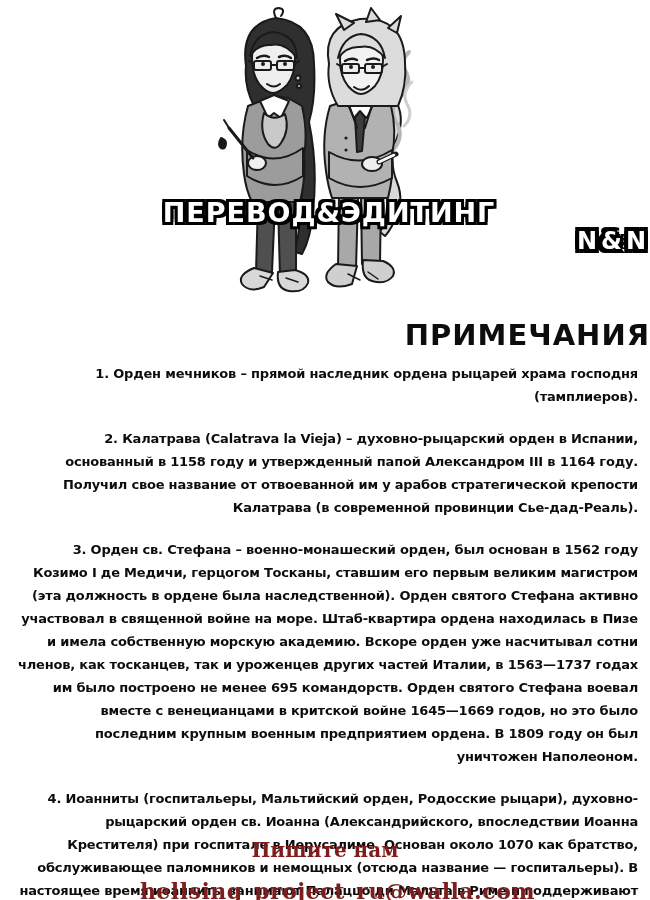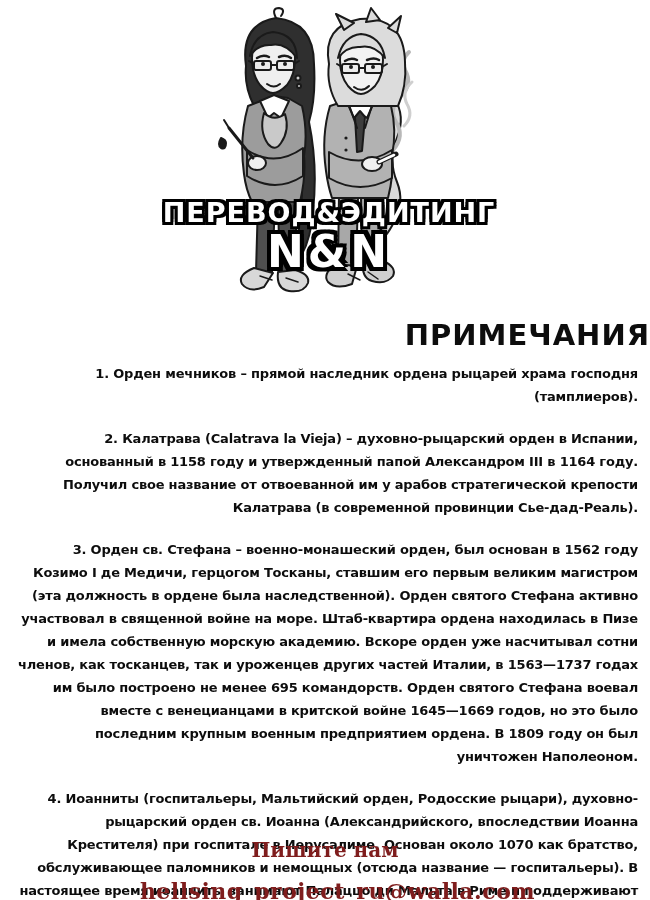--- a/index.html
+++ b/index.html
@@ -35,29 +35,30 @@
     font-size: 27px;
     font-weight: bold;
     letter-spacing: 1px;
     color: #ffffff;
     text-shadow:
       -3px -3px 0 #000, 3px -3px 0 #000, -3px 3px 0 #000, 3px 3px 0 #000,
       -3px 0 0 #000, 3px 0 0 #000, 0 -3px 0 #000, 0 3px 0 #000,
       -2px -2px 0 #000, 2px -2px 0 #000, -2px 2px 0 #000, 2px 2px 0 #000;
   }
   .logo-line2 {
-    font-size: 44px;
+    font-size: 24px;
     font-weight: bold;
     letter-spacing: 4px;
     color: #ffffff;
     margin-top: 2px;
     text-shadow:
       -4px -4px 0 #000, 4px -4px 0 #000, -4px 4px 0 #000, 4px 4px 0 #000,
       -4px 0 0 #000, 4px 0 0 #000, 0 -4px 0 #000, 0 4px 0 #000,
       -2px -2px 0 #000, 2px -2px 0 #000, -2px 2px 0 #000, 2px 2px 0 #000;
+    text-align: right;
   }
 
   
   .title {
     position: absolute;
     top: 318px; left: 0;
     width: 100%;
     text-align: right;
     font-size: 29px;
     font-weight: bold;

